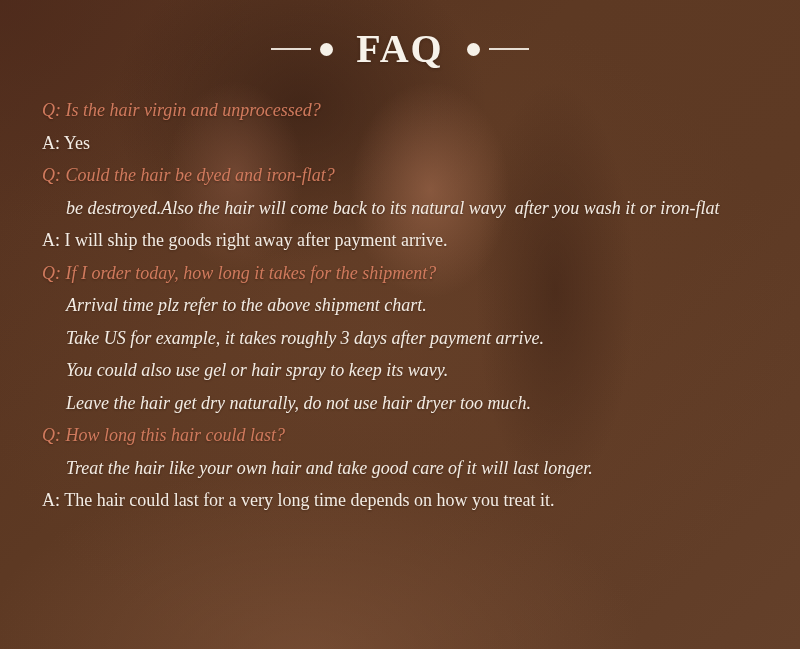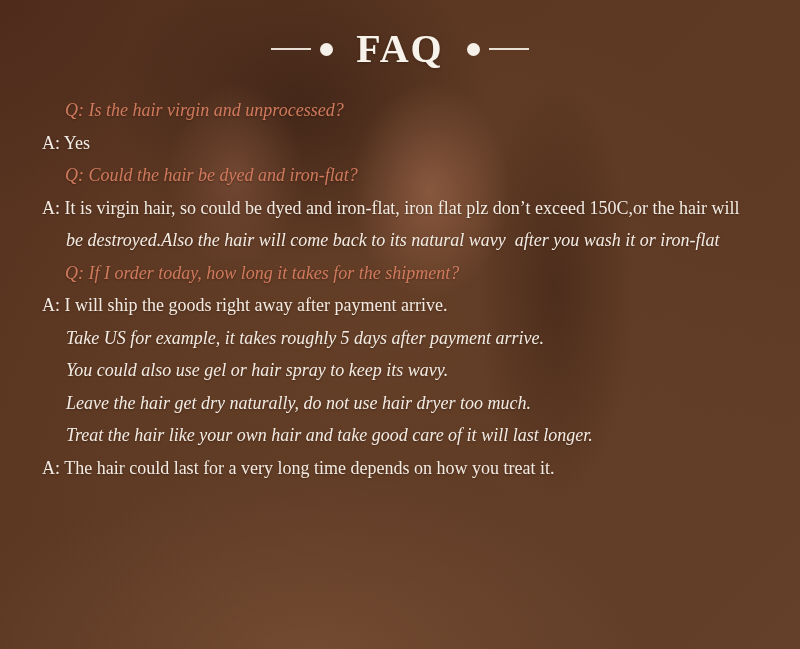--- a/index.html
+++ b/index.html
@@ -36,21 +36,21 @@
     font-size:40px;font-weight:bold;color:#f7f2ea;
     letter-spacing:2px;margin:0 14px;line-height:1;
     text-shadow:0 1px 3px rgba(40,20,10,.4);
   }
   .content{margin:22px 0 0 42px;width:716px;}
   .line{
     white-space:pre-wrap;
     font-size:18px;line-height:32.5px;margin:0;
     text-shadow:0 1px 2px rgba(45,22,12,.45);
   }
-  .q{font-style:italic;color:#d07a5d;margin-left:23px;}
+  .q{font-style:italic;color:#d07a5d;}
   .a{color:#f3ece4;}
   .cont{padding-left:24px;font-style:italic;}
 </style>
 </head>
 <body>
 
 <div class="stage">
 
   <div class="header">
     <span class="orn-line"></span>
@@ -62,34 +62,35 @@
 
   <div class="content">
 
     <div>
       <p class="line q">Q: Is the hair virgin and unprocessed?</p>
       <p class="line a">A: Yes</p>
     </div>
 
     <div>
       <p class="line q">Q: Could the hair be dyed and iron-flat?</p>
-      <p class="line a">A: It is virgin hair, so could be dyed and iron-flat, iron flat plz don’t exceed 150C,or the hair will</p>
       <p class="line a cont">be destroyed.Also the hair will come back to its natural wavy  after you wash it or iron-flat</p>
     </div>
 
     <div>
+      <p class="line a">A: I will ship the goods right away after payment arrive.</p>
       <p class="line q">Q: If I order today, how long it takes for the shipment?</p>
-      <p class="line a">A: I will ship the goods right away after payment arrive.</p>
-      <p class="line a cont">Take US for example, it takes roughly 5 days after payment arrive.</p>
+      <p class="line a cont">Arrival time plz refer to the above shipment chart.</p>
+      <p class="line a cont">Take US for example, it takes roughly 3 days after payment arrive.</p>
     </div>
 
     <div>
       <p class="line a cont">You could also use gel or hair spray to keep its wavy.</p>
       <p class="line a cont">Leave the hair get dry naturally, do not use hair dryer too much.</p>
     </div>
 
     <div>
+      <p class="line q">Q: How long this hair could last?</p>
       <p class="line a cont">Treat the hair like your own hair and take good care of it will last longer.</p>
       <p class="line a">A: The hair could last for a very long time depends on how you treat it.</p>
     </div>
 
   </div>
 </div>
 
 </body></html>

